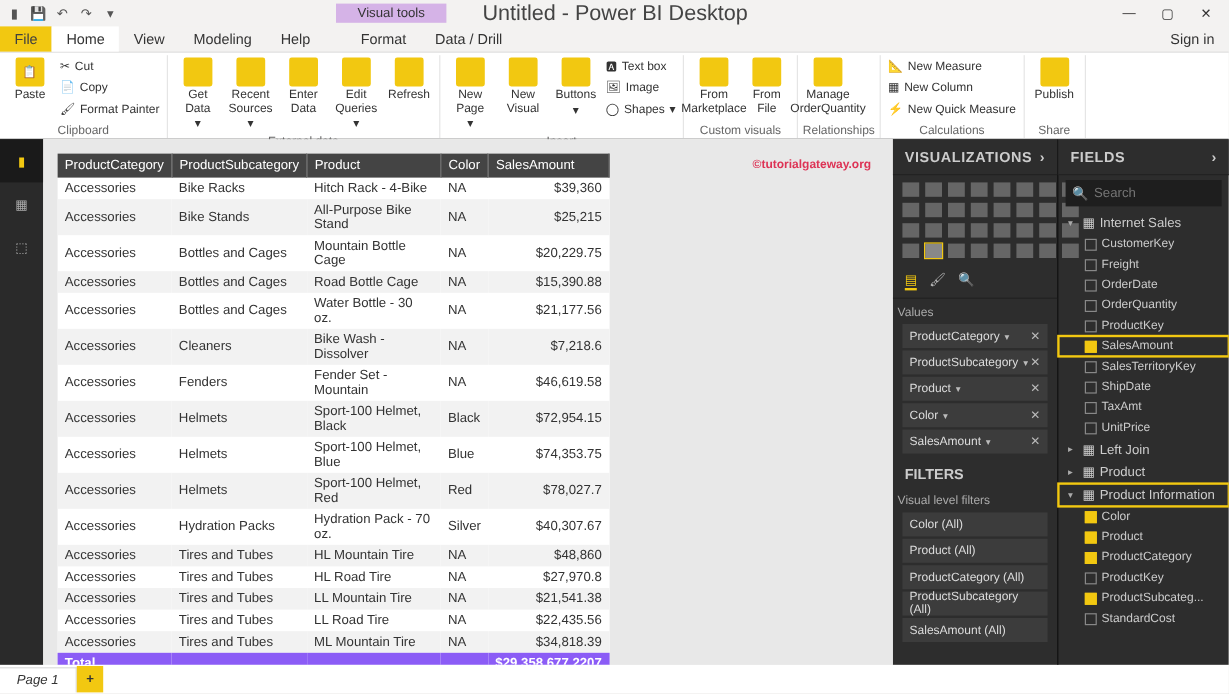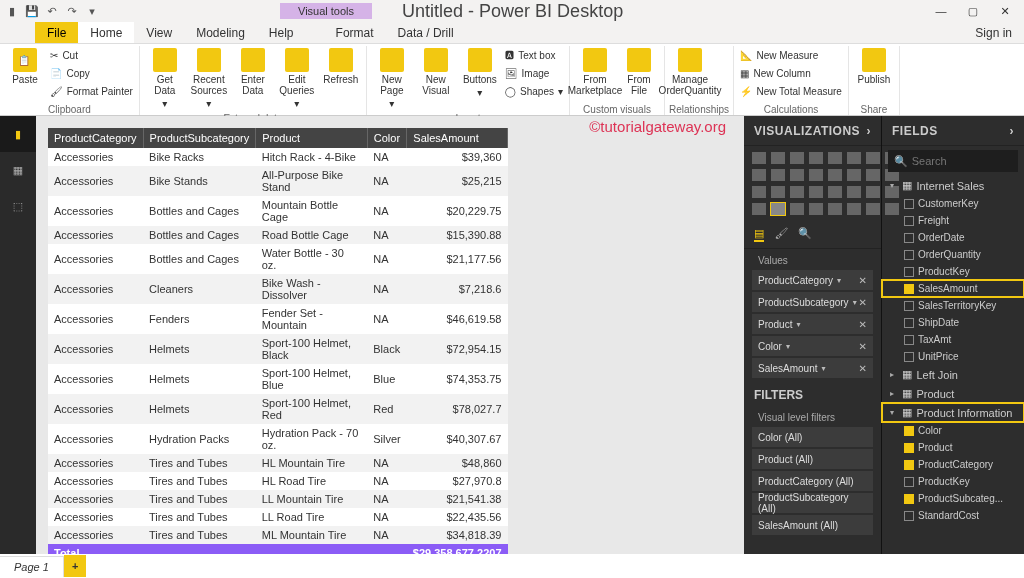--- a/index.html
+++ b/index.html
@@ -6,54 +6,54 @@
 body { width: 1024px; height: 578px; overflow: hidden; background: #f3f2f1; font-size: 11px; color: #333; }
 .titlebar { height: 22px; background: #f3f2f1; display: flex; align-items: center; padding: 0 4px; }
 .titlebar .qat { display: flex; gap: 4px; align-items: center; }
 .qat-icon { width: 16px; height: 16px; display: flex; align-items: center; justify-content: center; cursor: pointer; color: #555; }
 .visual-tools { background: #d5b3e7; padding: 2px 18px; font-size: 11px; color: #333; margin-left: 180px; }
 .app-title { flex: 1; text-align: left; font-size: 18px; color: #444; padding-left: 30px;}
 .win-controls { display: flex; gap: 2px; }
 .win-btn { width: 30px; height: 22px; display: flex; align-items: center; justify-content: center; cursor: pointer; font-size: 11px; }
 .menubar { height: 22px; background: #f3f2f1; display: flex; align-items: stretch; border-bottom: 1px solid #ddd; }
 .menu-tab { padding: 0 12px; display: flex; align-items: center; font-size: 12px; cursor: pointer; }
-.menu-tab.file { background: #f2c811; color: #000000; margin-left: 35px; }
+.menu-tab.file { background: #f2c811; color: #404040; }
 .menu-tab.active { background: #fff; }
 .signin { margin-left: auto; padding: 0 12px; display:flex; align-items:center; font-size:12px; cursor:pointer; }
 .ribbon { height: 72px; background: #fff; display: flex; padding: 2px 0 0 0; border-bottom: 1px solid #ccc; }
 .ribbon-group { display: flex; flex-direction: column; padding: 0 4px; border-right: 1px solid #e5e5e5; }
 .ribbon-group-body { flex: 1; display: flex; align-items: flex-start; gap: 2px; }
 .ribbon-group-label { font-size: 10px; color: #666; text-align: center; padding: 2px 0 0 0; }
 .ribbon-btn-lg { display: flex; flex-direction: column; align-items: center; width: 42px; padding: 2px 2px; cursor: pointer; font-size: 10px; line-height: 11px; text-align: center; gap: 2px;}
 .ribbon-btn-lg .ic { width: 24px; height: 24px; background: #f2c811; border-radius: 2px; display:flex; align-items:center; justify-content:center;}
 .ribbon-btn-sm { display: flex; align-items: center; gap: 4px; font-size: 10px; cursor: pointer; padding: 1px 2px; height: 18px;}
 .ribbon-col { display:flex; flex-direction:column; justify-content:flex-start; }
 .main { display: flex; height: calc(100% - 116px - 24px); }
 .leftrail { width: 36px; background: #2a2a2a; display: flex; flex-direction: column; }
 .leftrail-item { height: 36px; display: flex; align-items: center; justify-content: center; color: #aaa; cursor: pointer; }
 .leftrail-item.active { background: #1a1a1a; color: #f2c811; }
 .canvas { flex: 1; background: #e8e8e8; padding: 12px 12px 4px 12px; position: relative; overflow: hidden; }
-.watermark { position: absolute; top: 2px; right: 18px; font-size: 15px; color: #d35; font-weight: normal;}
+.watermark { position: absolute; top: 16px; right: 18px; font-size: 10px; color: #d35; font-weight: bold;}
 .vis-table { width: 460px; border-collapse: collapse; font-size: 11px; background: #fff; }
 .vis-table th { background: #444; color: #fff; text-align: left; padding: 4px 6px; font-weight: normal; border-right: 1px solid #666; }
 .vis-table td { padding: 3px 6px; color: #333; }
 .vis-table tr:nth-child(even) td { background: #f2f2f2; }
 .vis-table td.num { text-align: right; }
 .vis-table .total td { background: #8b5cf6; color: #fff; font-weight: bold; }
 .pages { height: 24px; background: #fff; display: flex; align-items: center; gap: 0; font-style: italic; }
 .page-tab { padding: 4px 14px; font-size: 11px; border-right: 1px solid #ddd; border-top: 1px solid #ddd; cursor: pointer; background:#fff;}
 .page-add { width: 22px; height: 22px; background: #f2c811; display:flex; align-items:center; justify-content:center; cursor:pointer; font-weight:bold;}
 .panels { width: 280px; background: #2d2d2d; display: flex; color: #ccc; }
 .panel { flex: 1; display: flex; flex-direction: column; }
 .panel-header { height: 30px; display: flex; align-items: center; padding: 0 10px; font-size: 12px; font-weight: bold; letter-spacing: .5px; background: #2d2d2d; border-bottom: 1px solid #222; }
 .panel-header .chev { margin-left:auto; cursor:pointer; }
 .viz-gallery { padding: 6px 8px; display: grid; grid-template-columns: repeat(8, 14px); gap: 5px 5px; }
 .viz-cell { width: 14px; height: 12px; background: #666; cursor:pointer; }
 .viz-cell.sel { outline: 1px solid #f2c811; background:#888;}
-.section-label { font-size: 10px; color: #aaa; padding: 6px 14px 2px; text-transform: none; }
+.section-label { font-size: 10px; color: #aaa; padding: 6px 4px 2px; text-transform: none; }
 .well-row { height: 20px; background: #3c3c3c; margin: 2px 8px; display: flex; align-items: center; padding: 0 6px; font-size: 10px; color: #ddd; cursor:pointer; position:relative;}
 .well-row .x { margin-left:auto; color:#bbb; cursor:pointer;}
 .well-row .dd { color:#bbb; margin-left: 4px; font-size: 8px;}
 .filters-head { font-size: 12px; font-weight: bold; padding: 8px 10px 4px; }
 .fields-search { margin: 4px 6px; display:flex; align-items:center; background:#1e1e1e; height:22px; padding:0 6px; color:#888;}
 .fields-search input { background:transparent; border:none; color:#ccc; font-size:11px; outline:none; margin-left:4px; flex:1;}
 .table-node { padding: 3px 8px; font-size: 11px; display:flex; align-items:center; gap:4px; cursor:pointer;}
 .table-node .tri { color:#aaa; font-size:8px; width:8px; display:inline-block;}
 .field-row { padding: 2px 8px 2px 22px; font-size: 10px; display:flex; align-items:center; gap:4px; cursor:pointer; height:17px;}
 .field-row .cb { width:10px; height:10px; border:1px solid #888; display:inline-block; background:#2d2d2d;}
@@ -161,21 +161,21 @@
           <span>Manage OrderQuantity</span>
         </div>
     </div>
     <div class="ribbon-group-label">Relationships</div>
   </div>
   <div class="ribbon-group">
     <div class="ribbon-group-body">
       <div class="ribbon-col">
         <div class="ribbon-btn-sm">📐 <span>New Measure</span></div>
         <div class="ribbon-btn-sm">▦ <span>New Column</span></div>
-        <div class="ribbon-btn-sm">⚡ <span>New Total Measure</span></div>
+        <div class="ribbon-btn-sm">⚡ <span>New Quick Measure</span></div>
       </div>
     </div>
     <div class="ribbon-group-label">Calculations</div>
   </div>
   <div class="ribbon-group">
     <div class="ribbon-group-body">
       <div class="ribbon-btn-lg">
           <span class="ic"></span>
           <span>Publish</span>
         </div>

